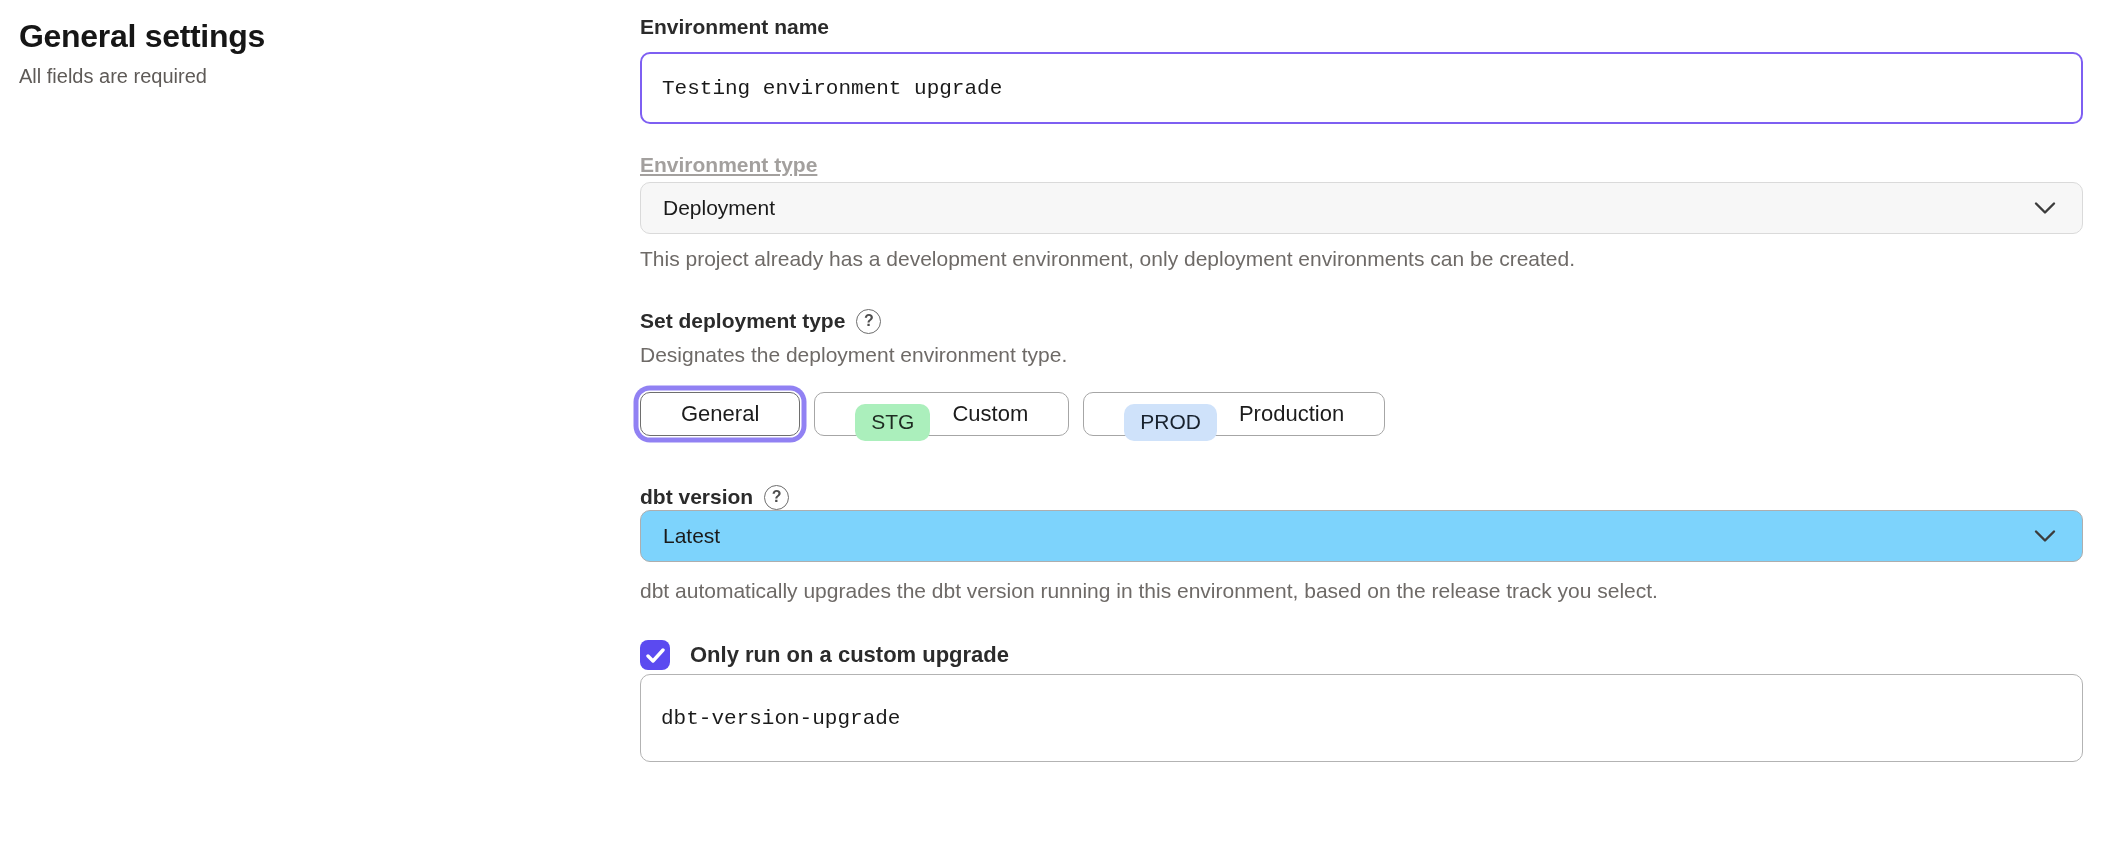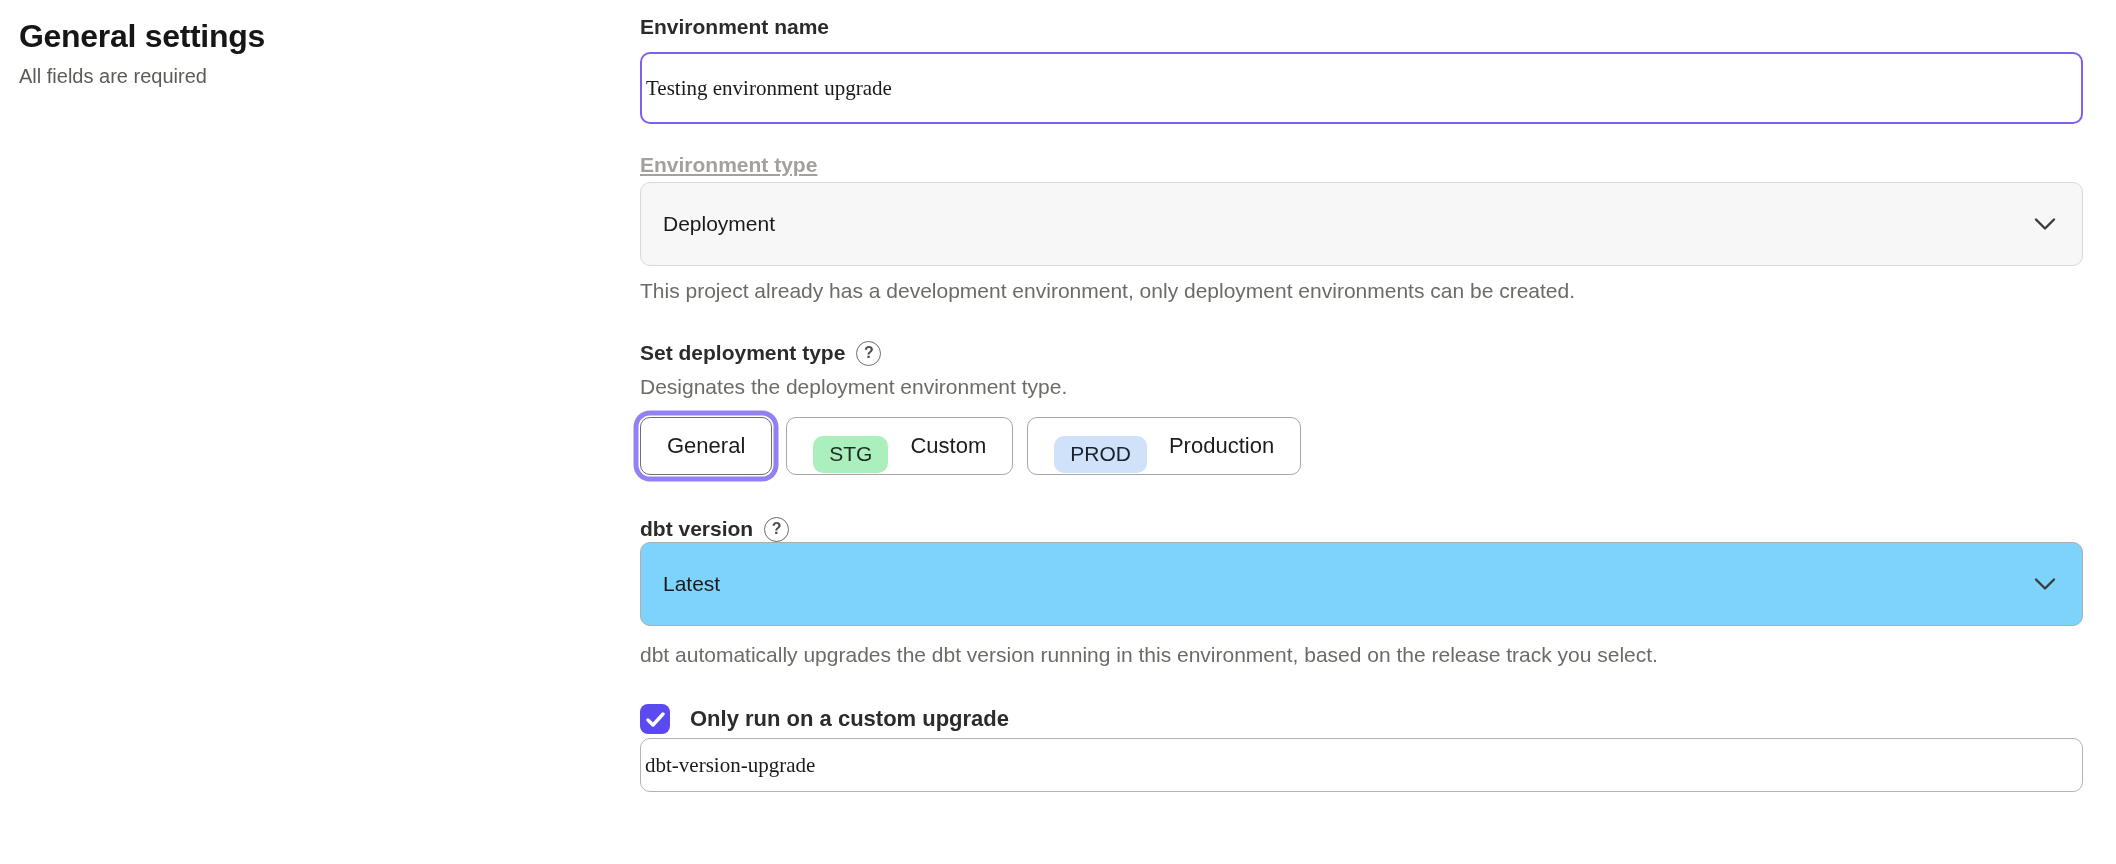--- a/index.html
+++ b/index.html
@@ -71,43 +71,43 @@
     font-size: 21px;
     line-height: 26px;
     color: #6e6a67;
   }
 
   .text-input {
     display: block;
     width: 100%;
     height: 72px;
     border-radius: 10px;
-    font-family: Liberation Serif, serif;
+    font-family: Liberation Mono, monospace;
     font-size: 21px;
     color: #1a1a1a;
-    padding: 0 4px;
+    padding: 0 20px;
     background: #ffffff;
     outline: none;
   }
   .text-input.focused {
     border: 2.5px solid #7e5ff2;
     margin-top: 12px;
   }
   .text-input.plain {
     border: 1.5px solid #b3b3b3;
-    height: 54px;
+    height: 88px;
     margin-top: 4px;
   }
 
   .select-box {
     position: relative;
     display: flex;
     align-items: center;
     width: 100%;
-    height: 84px;
+    height: 52px;
     border-radius: 10px;
     padding: 16px 22px;
     font-size: 21px;
     color: #1a1a1a;
   }
   .select-box.disabled {
     background: #f7f7f7;
     border: 1.5px solid #dadada;
     margin-top: 4px;
   }
@@ -135,22 +135,22 @@
     margin-top: 16px;
     display: flex;
     align-items: center;
     gap: 14px;
     height: 60px;
   }
   .dep-btn {
     display: inline-flex;
     align-items: center;
     gap: 22px;
-    height: 58px;
-    padding: 0 26px;
+    height: 44px;
+    padding: 0 40px;
     background: #ffffff;
     border: 1.5px solid #a6a6a6;
     border-radius: 10px;
     font-family: "Liberation Sans", sans-serif;
     font-size: 22px;
     color: #1c1c1c;
     cursor: pointer;
   }
   .dep-btn.selected {
     border: 1.5px solid #6e6e6e;

